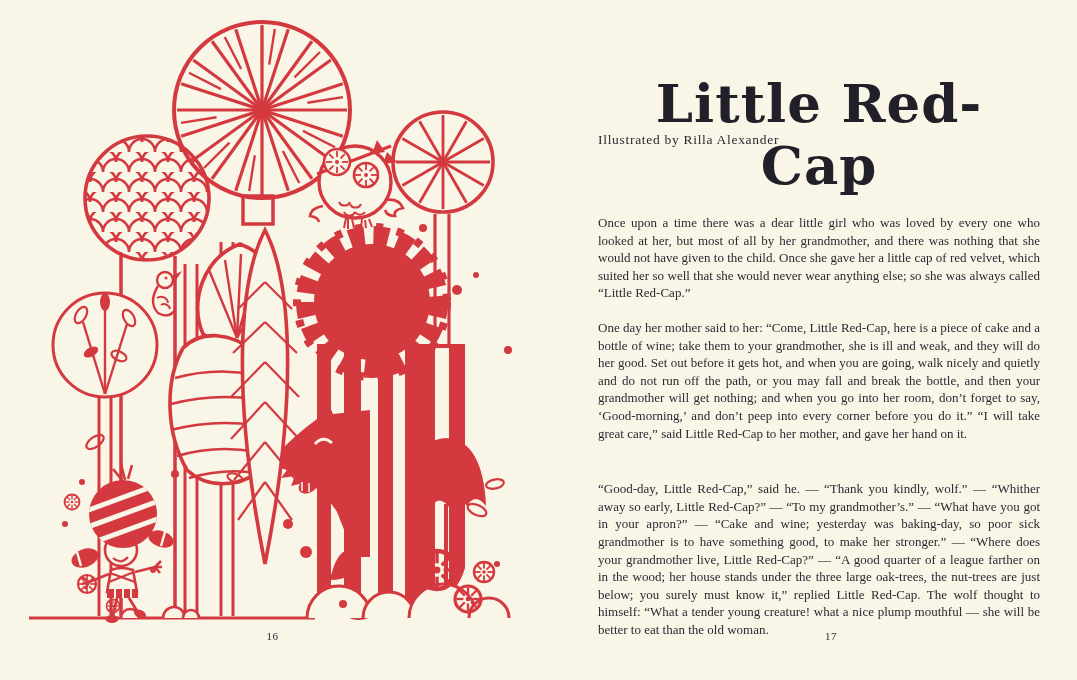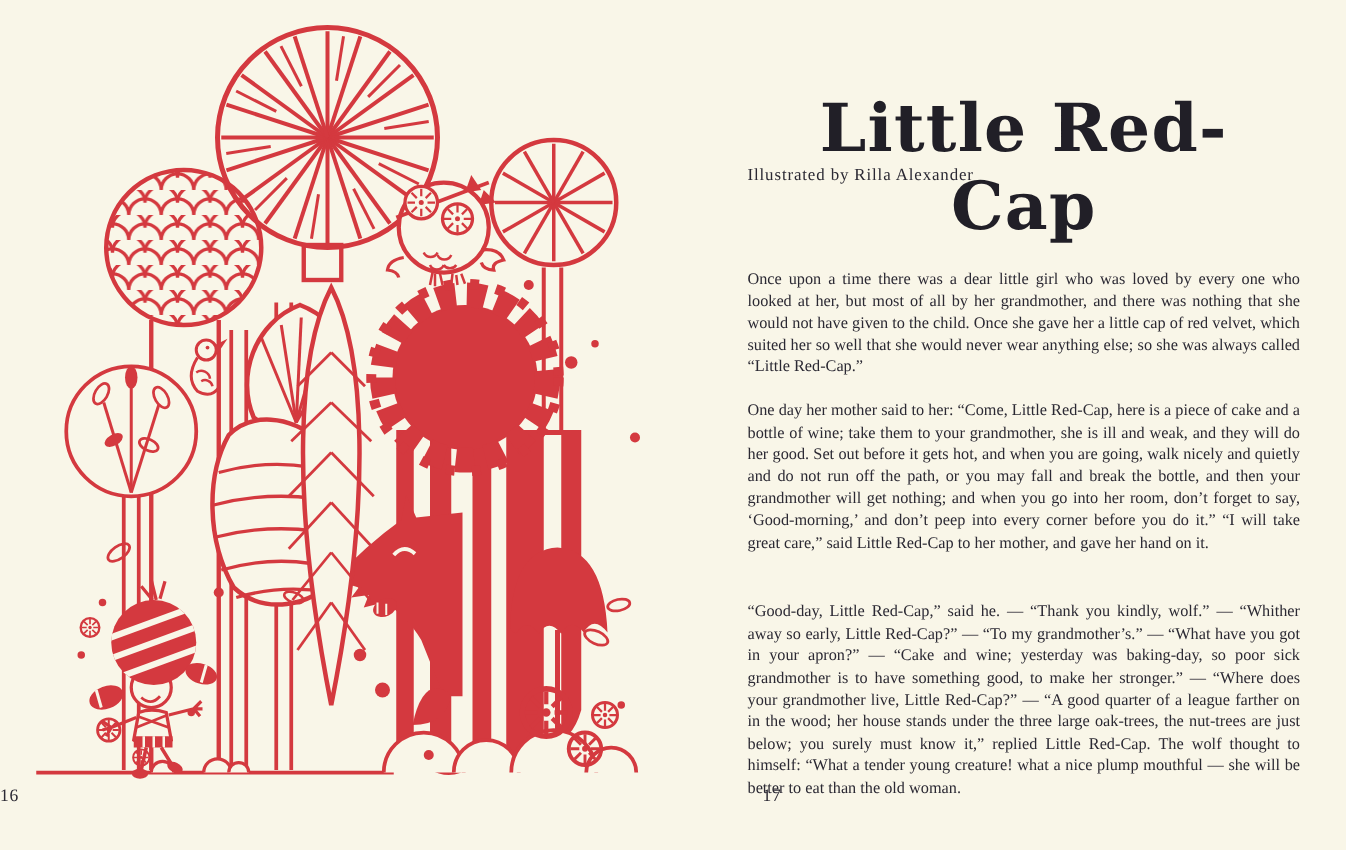--- a/index.html
+++ b/index.html
@@ -14,21 +14,21 @@
   .spread{position:relative;width:1077px;height:680px;background:var(--bg);overflow:hidden;}
   .page{position:absolute;top:0;height:680px;}
   .page-left{left:0;width:538px;}
   .page-right{left:538px;width:539px;}
   .illustration{position:absolute;left:25px;top:12px;}
   .ln{stroke:var(--red);fill:none;}
   .rf{fill:var(--red);stroke:none;}
   .cf{fill:var(--bg);stroke:none;}
   .of{fill:var(--bg);stroke:var(--red);}
   .cl{stroke:var(--bg);fill:none;}
-  .pagenum{position:absolute;font-size:14px;color:var(--ink);letter-spacing:0.5px;}
+  .pagenum{position:absolute;font-size:11px;color:var(--ink);letter-spacing:0.5px;text-align:center;}
   .pagenum-left{left:0;width:545px;top:630px;}
   .pagenum-right{left:72px;width:442px;top:630px;}
   .title{position:absolute;left:60px;top:72px;width:442px;text-align:center;
          font-family:"DejaVu Serif",serif;font-weight:bold;
          font-size:53px;letter-spacing:1px;color:var(--title-ink);}
   .subtitle{position:absolute;left:60px;top:132px;width:442px;text-align:left;
             font-size:13.5px;letter-spacing:0.7px;color:var(--ink);}
   .text-columns{position:absolute;left:60px;top:214px;width:442px;display:flex;gap:21px;flex-direction:column;}
   .col{flex:1;}
   .col p{font-size:13px;line-height:17.6px;text-align:justify;color:var(--ink);margin:0 0 17px 0;}

